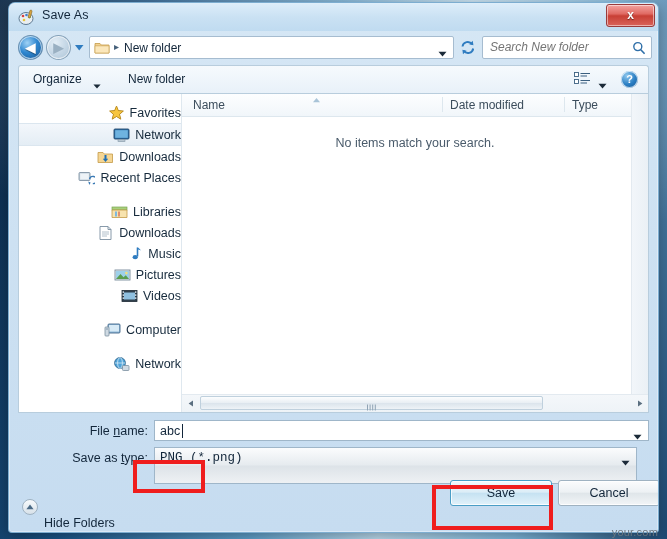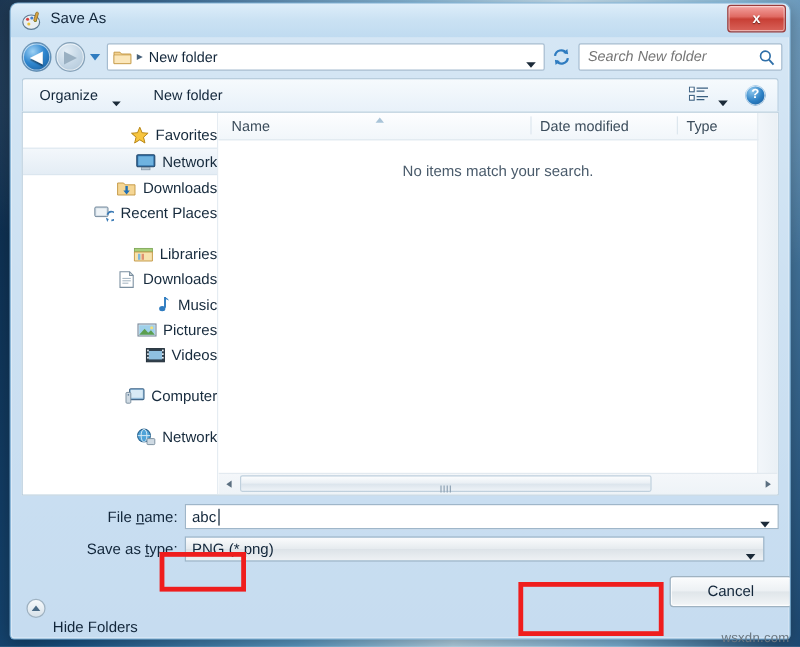--- a/index.html
+++ b/index.html
@@ -467,25 +467,26 @@
     width: 9px;
     height: 6px;
     cursor: pointer;
   }
 
   #savetype-field {
     position: absolute;
     left: 136px;
     top: 34px;
     right: 12px;
-    height: 21px;
+    height: 37px;
     background: linear-gradient(180deg, #fbfcfd 0%, #e6ebef 48%, #dde3e8 52%, #eef1f4 100%);
     border: 1px solid #9fb6c9;
     box-sizing: border-box;
     cursor: pointer;
+    font-family: Liberation Mono, monospace;
   }
   #savetype-value {
     position: absolute;
     left: 5px;
     top: 3px;
     font-size: 12.5px;
     color: #12263a;
     white-space: nowrap;
   }
   #savetype-dropdown {
@@ -887,19 +888,20 @@
 
   <div id="footer">
     <div id="hide-folders">
       <span id="hide-folders-icon">
         <svg width="8" height="6" viewBox="0 0 8 6">
             <path d="M4 0.6 L7.6 5.2 L0.4 5.2 Z" fill="#4a6a85"></path>
           </svg>
       </span>
       <span id="hide-folders-label">Hide Folders</span>
     </div>
+    <div id="save-button" class="dialog-button">Save</div>
     <div id="cancel-button" class="dialog-button">Cancel</div>
   </div>
 </div>
 
 <div id="annotation-savetype" class="annotation"></div>
 <div id="annotation-save" class="annotation"></div>
-<div id="watermark">wsxdn.com</div>
+<div id="watermark">your.com</div>
 
 </body></html>

